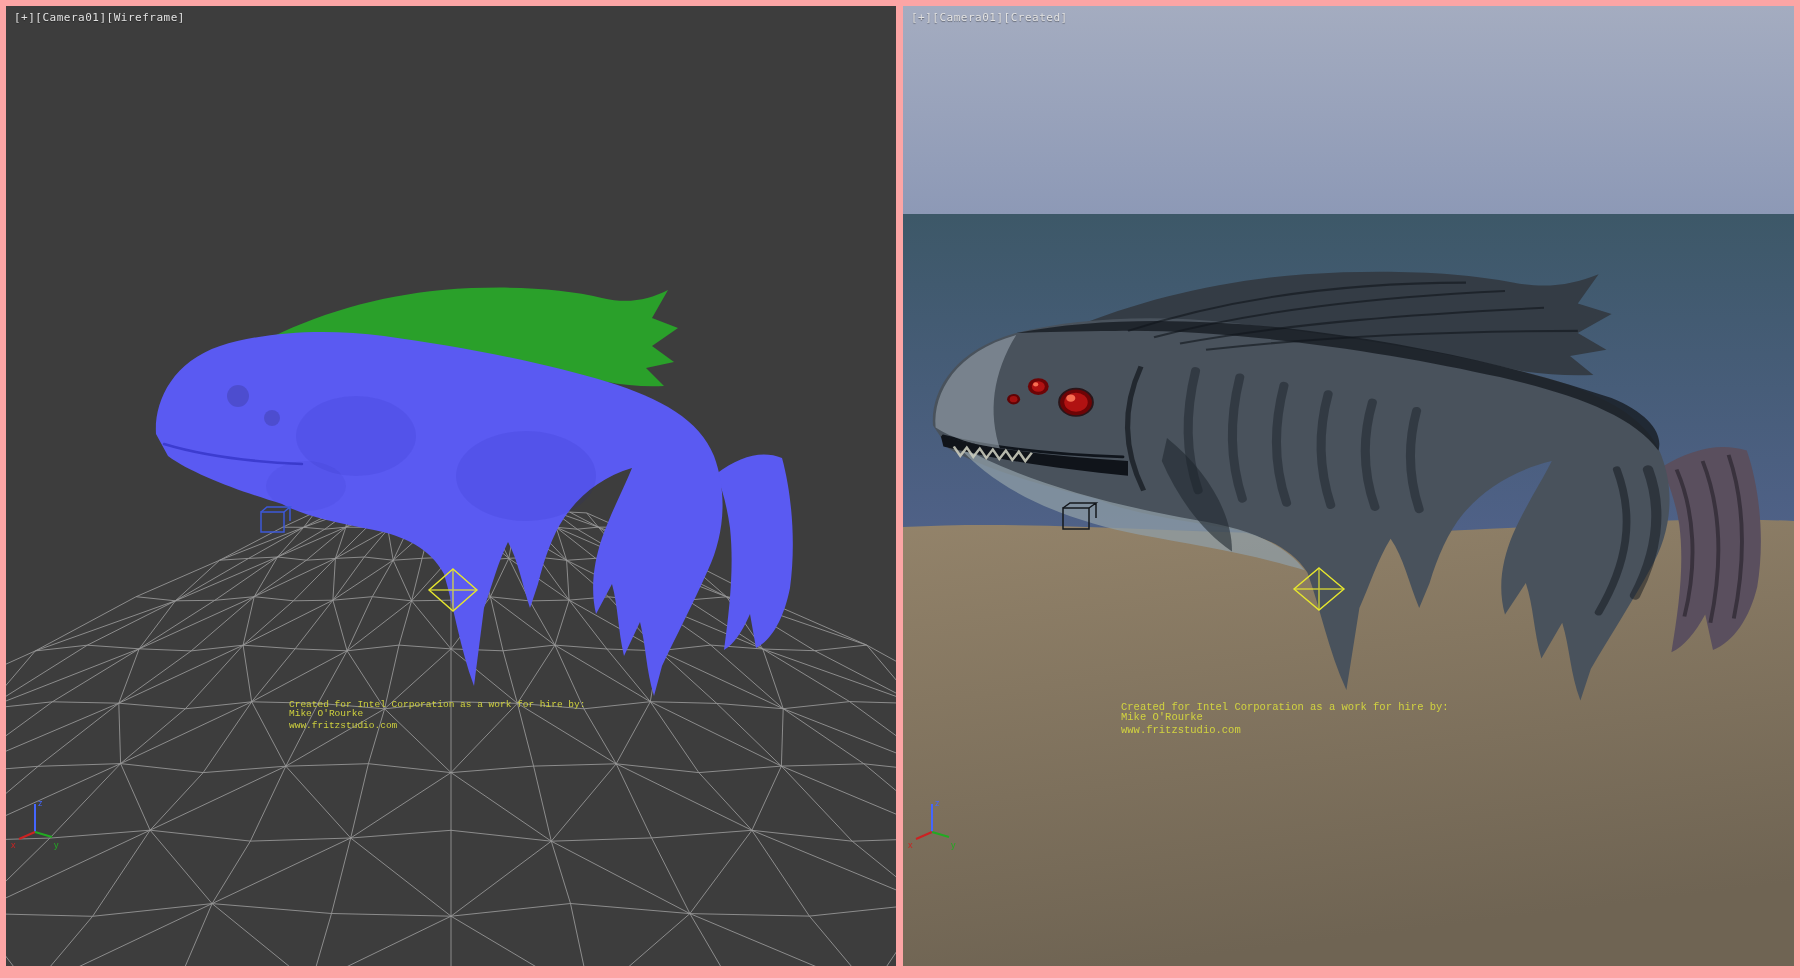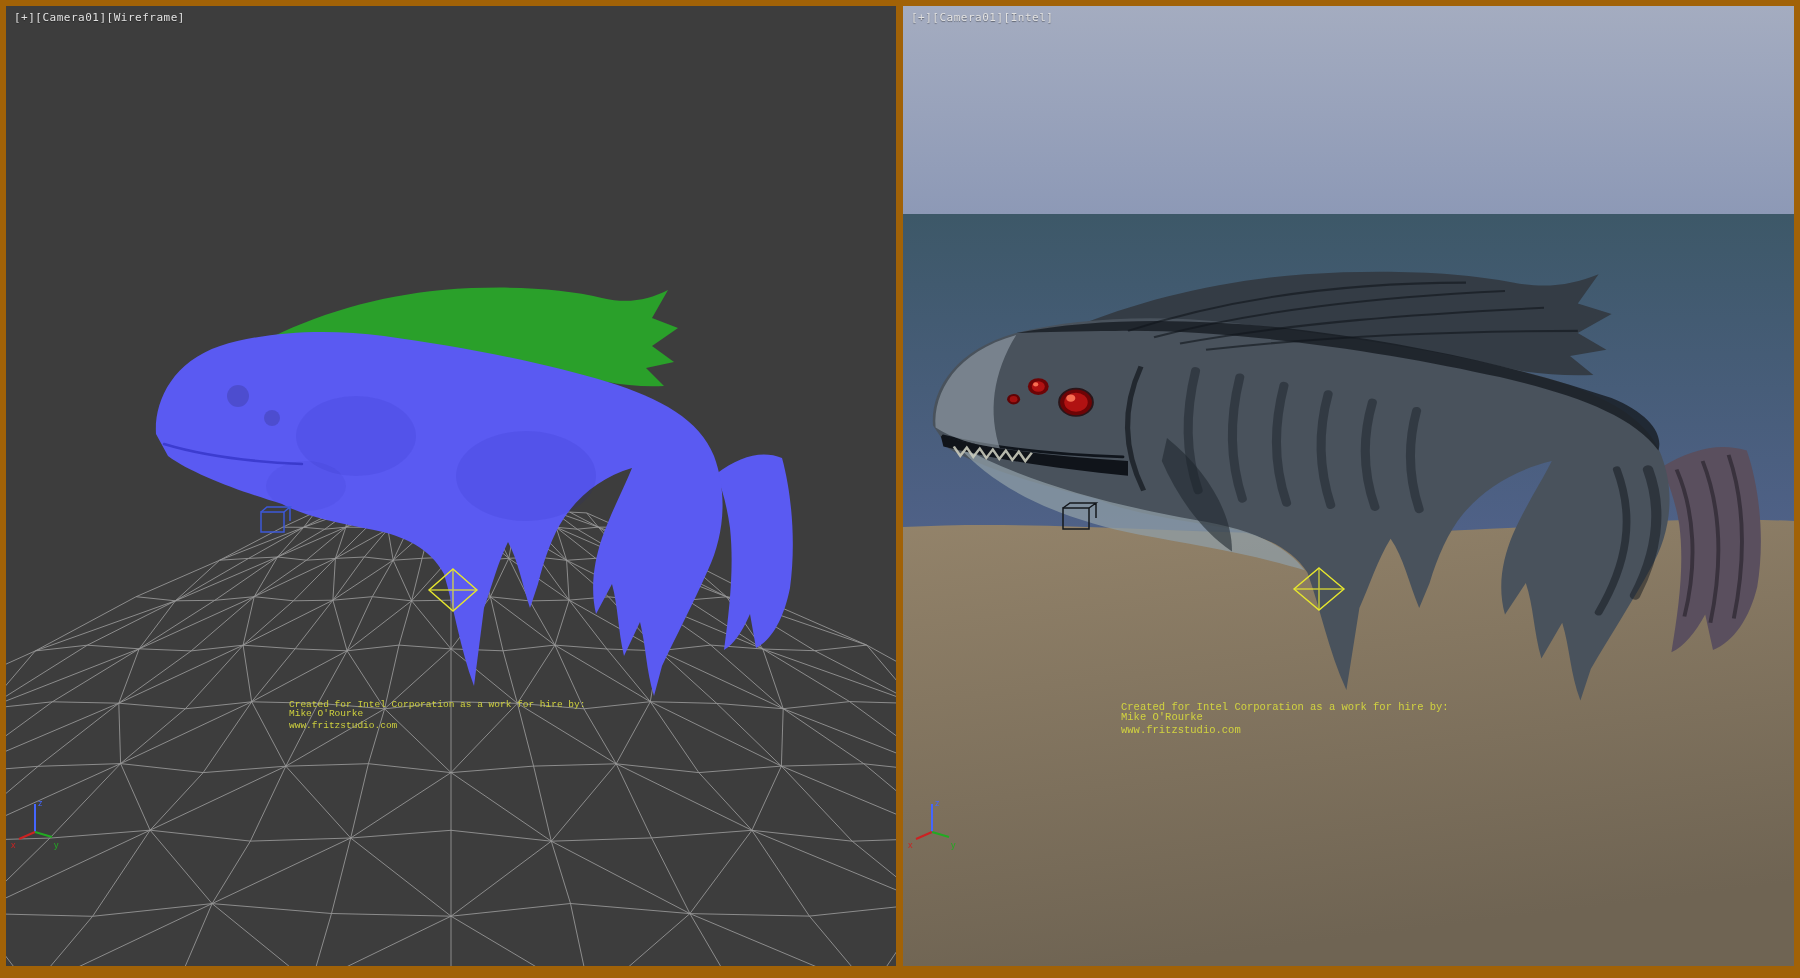--- a/index.html
+++ b/index.html
@@ -1,16 +1,16 @@
 <!DOCTYPE html>
 <html style="--wireBg: #3d3d3d; --gridLine: #9a9a9a; --fishBlue: #5a5af2; --finGreen: #2aa02a; --skyTop: #a4acc0; --skyBottom: #8d99b6; --seaTop: #3d5868; --seaBottom: #4f6187; --groundLight: #93836a; --groundDark: #6f6453; --fishDark: #49525c; --fishFinDark: #343c45; --fishTailPurple: #5a4f5e; --eyeRed: #b11212; --wmYellow: #d6d83e; --gizmoYellow: #e6e62e; --labelText: #e2e2e2; --boxBlue: #3c58d8;"><head>
 <meta charset="utf-8">
 <style>
   html,body{margin:0;padding:0;background:#000;}
-  .stage{position:relative;width:1800px;height:978px;background:#a16207;overflow:hidden;
+  .stage{position:relative;width:1800px;height:978px;background:#fca5a5;overflow:hidden;
          font-family:"Liberation Sans",sans-serif;}
   .viewport{position:absolute;top:6px;height:960px;overflow:hidden;}
   #vp-left{left:6px;width:890px;background:var(--wireBg,#3d3d3d);}
   #vp-right{left:903px;width:891px;background:#49597d;}
   svg.scene{position:absolute;left:0;top:0;display:block;}
   .vp-label{position:absolute;left:8px;top:5px;z-index:6;cursor:default;
             font-family:"DejaVu Sans Mono",monospace;font-size:11px;
             color:var(--labelText,#e2e2e2);letter-spacing:.5px;text-shadow:0 1px 1px rgba(0,0,0,.4);}
   .watermark{position:absolute;z-index:5;color:var(--wmYellow,#d6d83e);opacity:.95;
              font-size:9.5px;line-height:9px;white-space:nowrap;font-family:Liberation Mono, monospace;}
@@ -542,21 +542,21 @@
     </svg>
 
     <div class="watermark">
       <span style="display:block">Created for Intel Corporation as a work for hire by:</span>
       <span style="display:block">Mike O'Rourke</span>
       <span style="display:block;margin-top:3px">www.fritzstudio.com</span>
     </div>
   </div>
 
   <div class="viewport" id="vp-right">
-    <div class="vp-label">[+][Camera01][Intel]</div>
+    <div class="vp-label">[+][Camera01][Created]</div>
 
     <svg class="scene" width="891" height="960" viewBox="0 0 891 960">
       <defs>
         <linearGradient id="skyGrad" x1="0" y1="0" x2="0" y2="1">
           <stop offset="0" stop-color="var(--skyTop,#a4acc0)"></stop>
           <stop offset="1" stop-color="var(--skyBottom,#8d99b6)"></stop>
         </linearGradient>
         <linearGradient id="seaGrad" x1="0" y1="0" x2="0" y2="1">
           <stop offset="0" stop-color="var(--seaTop,#3d5868)"></stop>
           <stop offset="1" stop-color="var(--seaBottom,#4f6187)"></stop>

